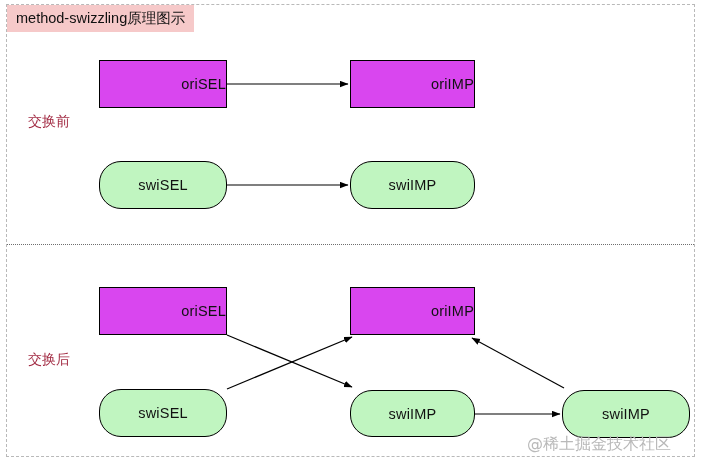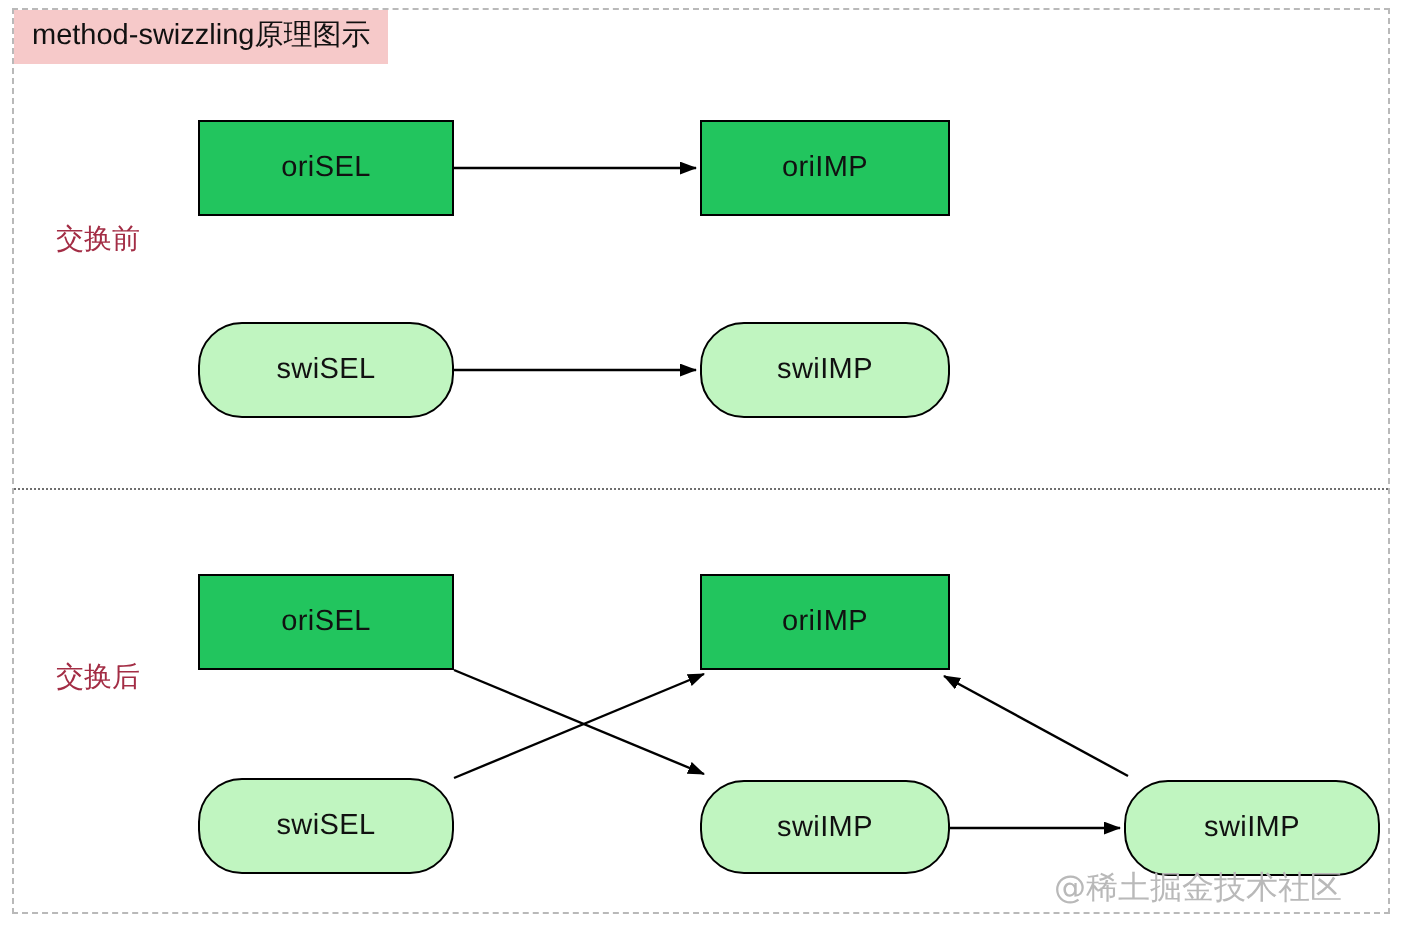--- a/index.html
+++ b/index.html
@@ -48,36 +48,36 @@
   }
   
   .stage-label {
     position: absolute;
     color: #a32d45;
     font-size: 14px;
     line-height: 18px;
     white-space: nowrap;
     font-family: "DejaVu Sans", "Liberation Sans", sans-serif;
   }
-  .stage-label.before { left: 28px; top: 112px; font-family: Liberation Serif, serif; }
-  .stage-label.after  { left: 28px; top: 330px; }
+  .stage-label.before { left: 28px; top: 112px; }
+  .stage-label.after  { left: 28px; top: 350px; }
 
   
   .node {
     position: absolute;
     border: 1.4px solid #000000;
     box-sizing: border-box;
     display: flex;
     align-items: center;
     justify-content: center;
     font-size: 14.5px;
     color: #111111;
     letter-spacing: .2px;
   }
-  .node.purple { background: #22c55e; }
+  .node.purple { background: #d946ef; justify-content: flex-end; }
   .node.green  { background: #c0f5c0; border-radius: 22px; }
 
   
   .arrows {
     position: absolute;
     left: 0; top: 0;
     width: 701px;
     height: 463px;
     pointer-events: none;
   }

